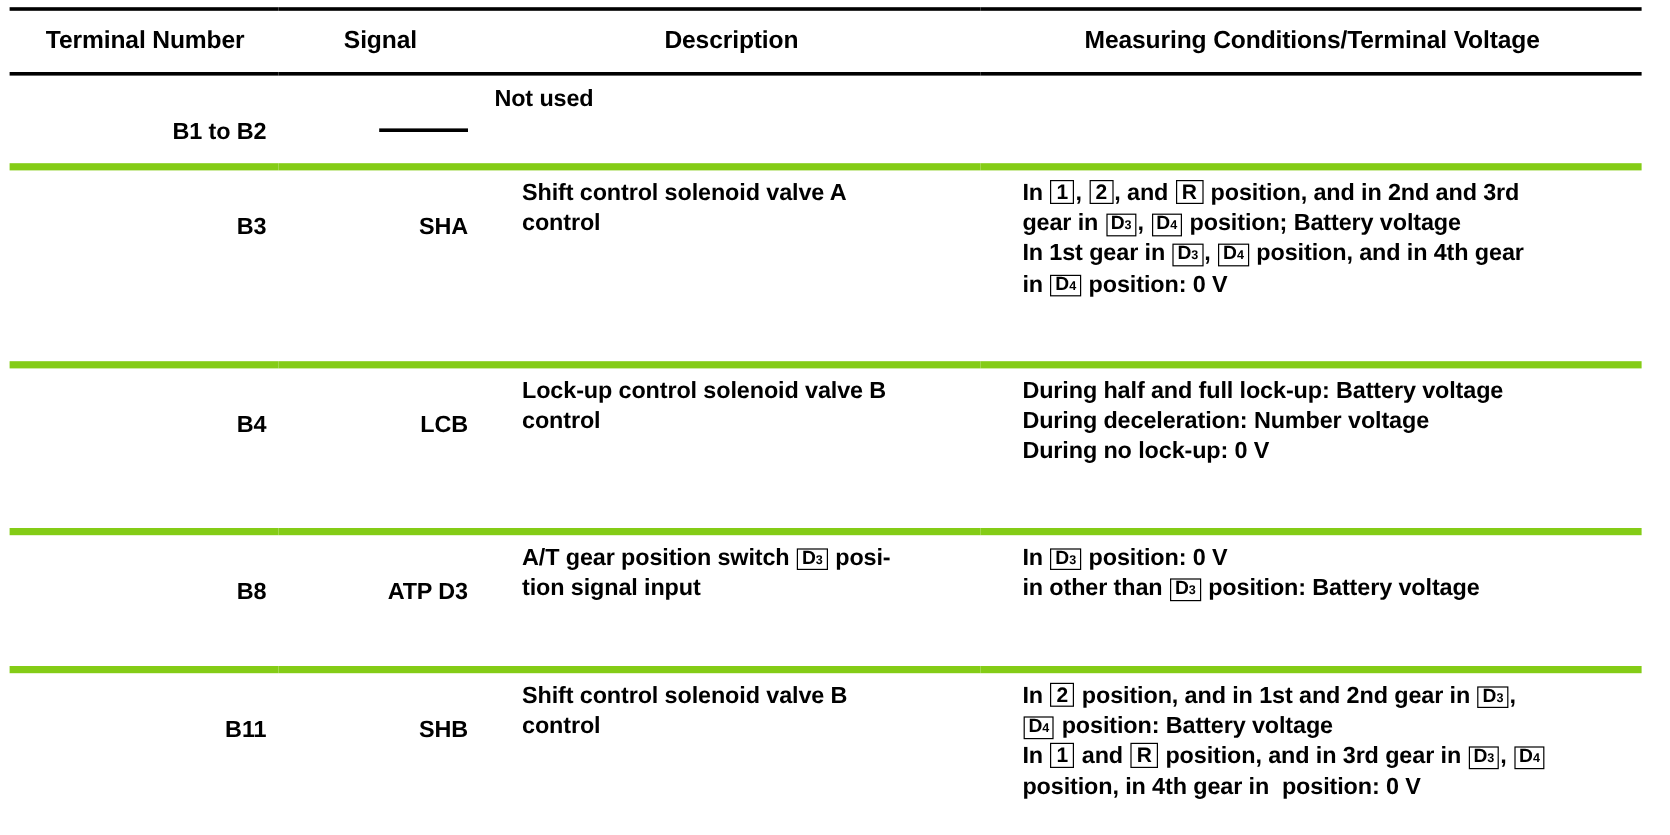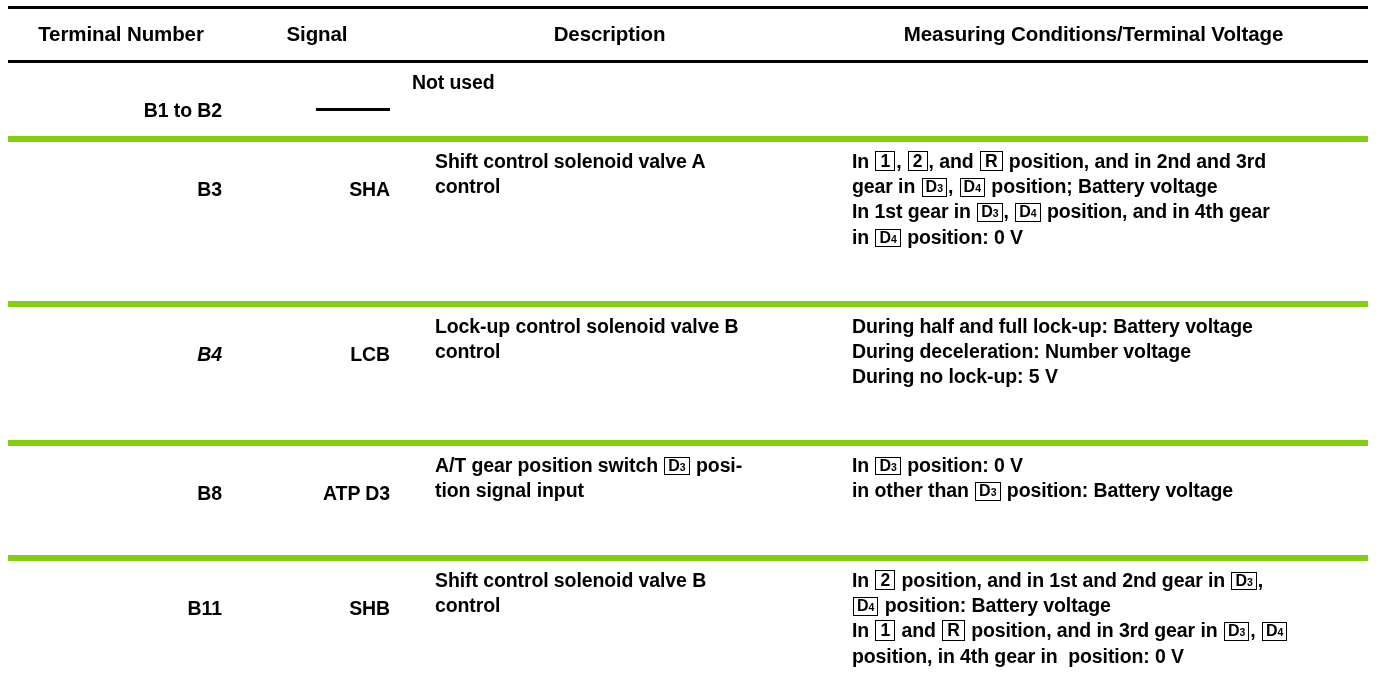--- a/index.html
+++ b/index.html
@@ -107,21 +107,21 @@
   .gear.big {
     font-size: 17.5px;
     padding: 0px 4px;
   }
 
   .line { display: block; white-space: nowrap; margin-left: 23px; }
   .notused { padding-left: 12px; }
 
   
   .h-b3    { min-height: 116px; }
-  .h-b4    { min-height: 90px; font-style: italic; }
+  .h-b4    { min-height: 90px; }
   .h-b5    { min-height: 64px; }
   .h-b8    { min-height: 66px; }
   .h-b11   { min-height: 130px; }
   .h-small { min-height: 30px; }
 </style>
 </head>
 <body>
 
 <div class="sheet">
 
@@ -197,21 +197,21 @@
         <td class="vsep-r">
           <div class="cell">
             <span class="line">Lock-up control solenoid valve B</span>
             <span class="line">control</span>
           </div>
         </td>
         <td>
           <div class="cell">
             <span class="line">During half and full lock-up: Battery voltage</span>
             <span class="line">During deceleration: Number voltage</span>
-            <span class="line">During no lock-up: 5 V</span>
+            <span class="line">During no lock-up: 0 V</span>
           </div>
         </td>
       </tr>
 
 
 
       <tr class="rule-thin">
         <td class="vsep-r row-terminal">
           <div class="cell center h-b8">B8</div>
         </td>

